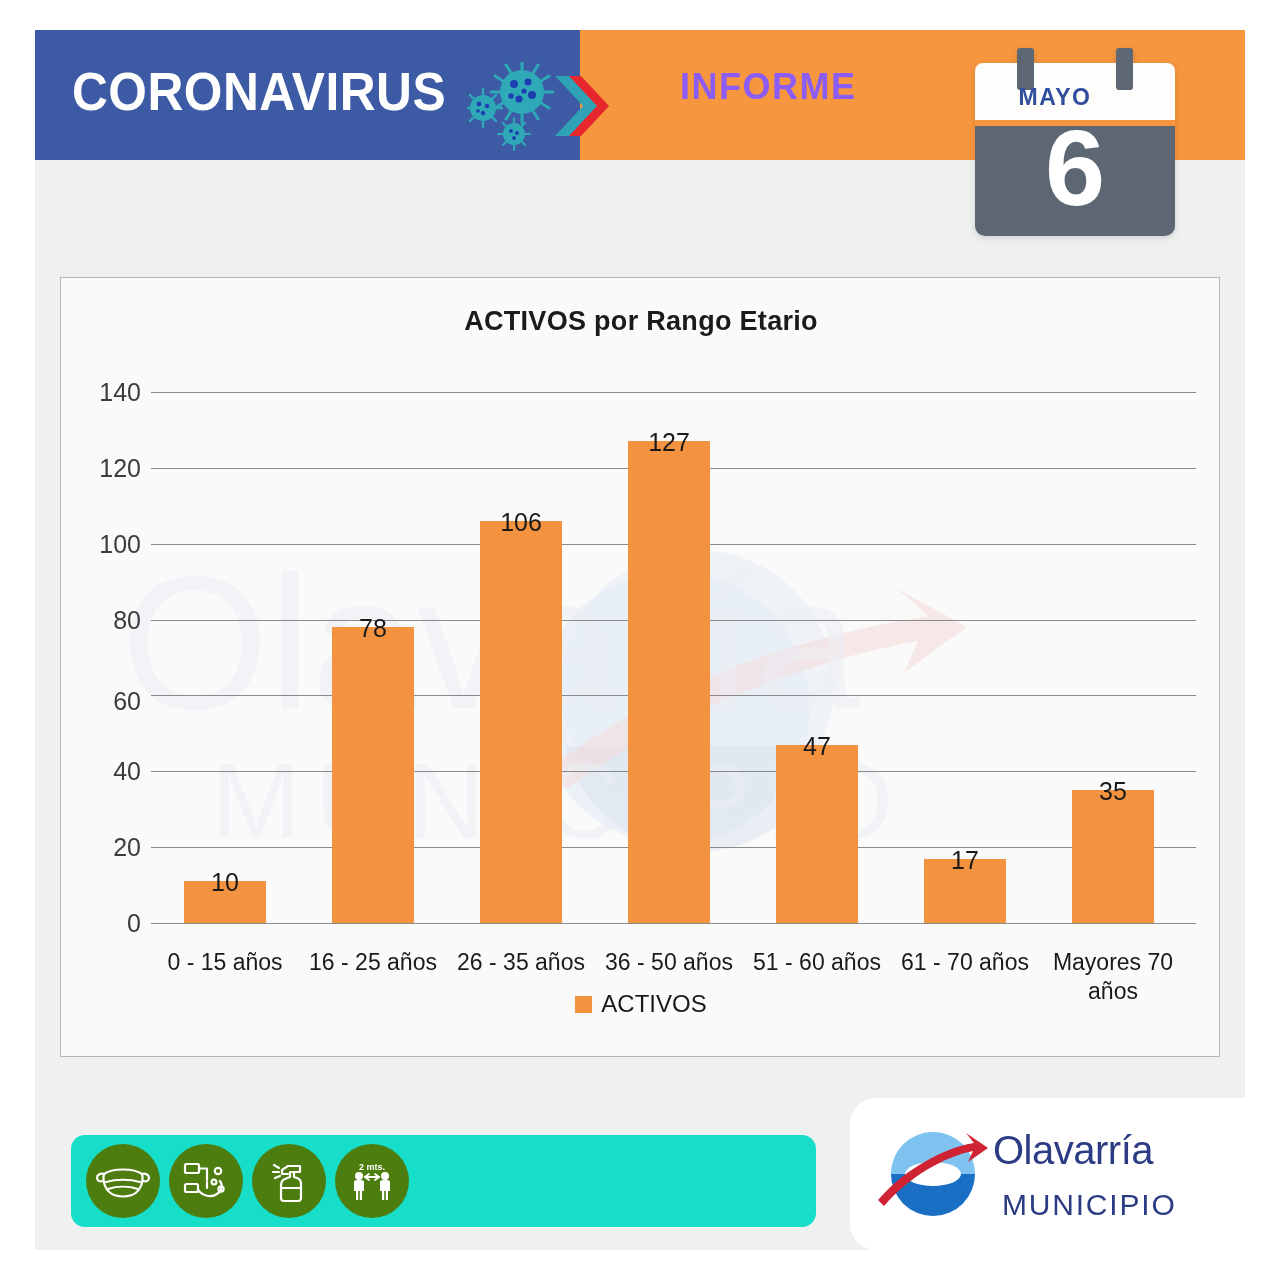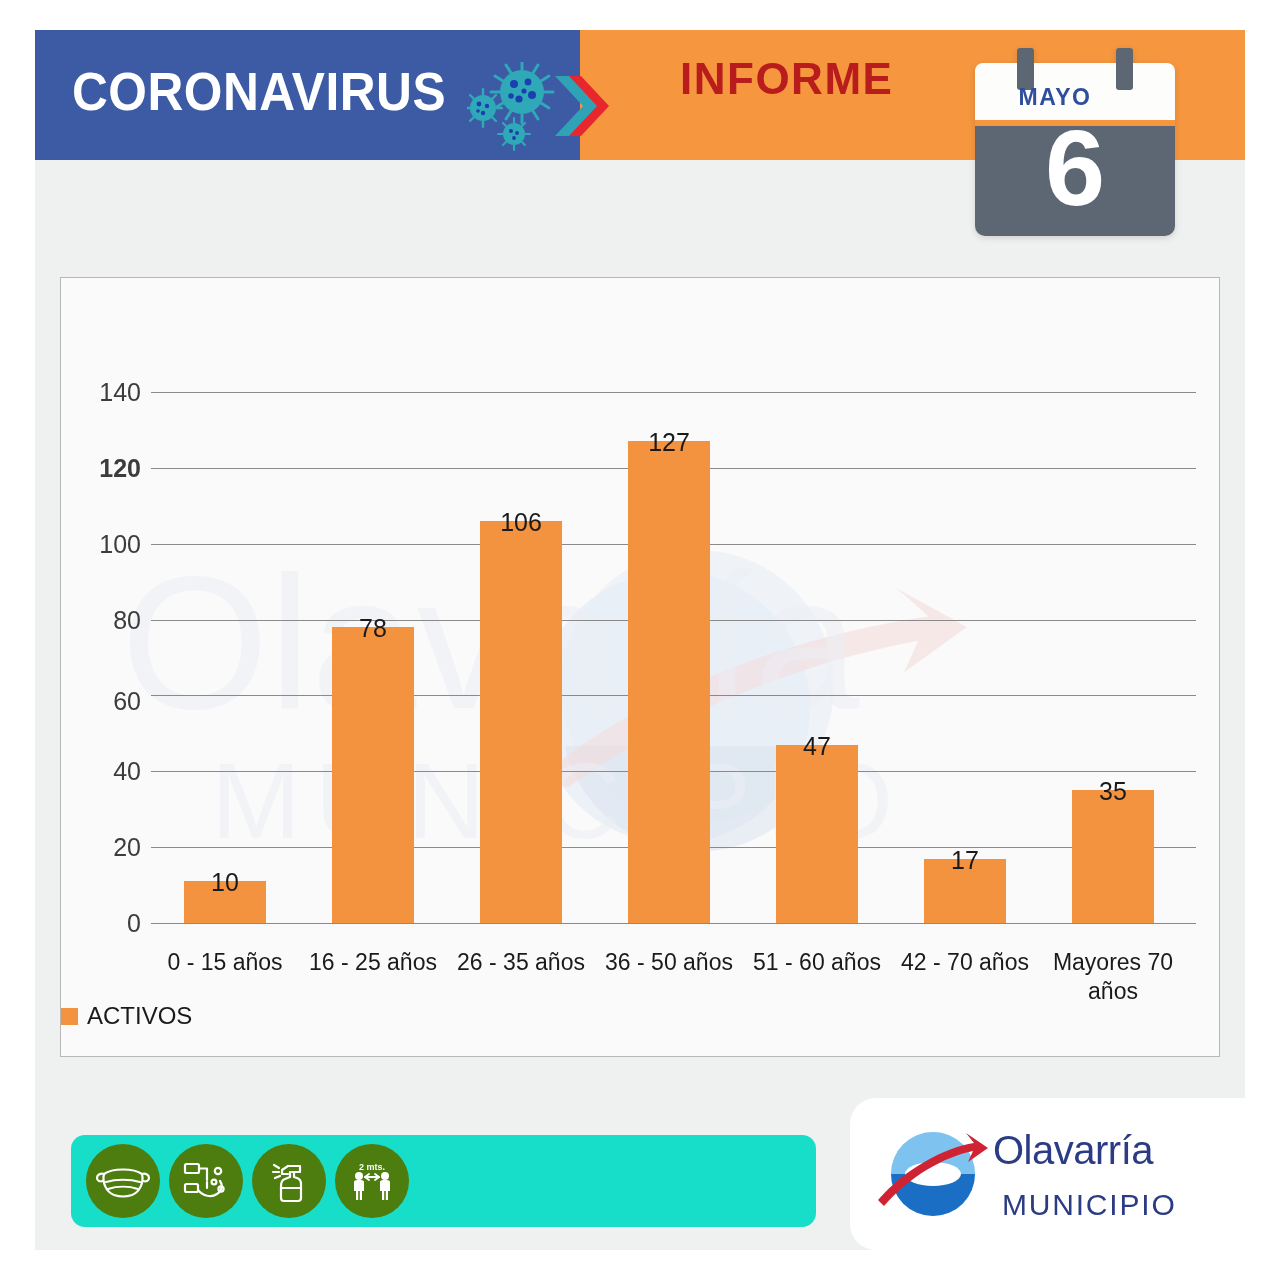--- a/index.html
+++ b/index.html
@@ -43,24 +43,24 @@
     font-weight: bold;
     color: #ffffff;
     letter-spacing: 0.5px;
     font-stretch: condensed;
     transform: scaleX(0.92);
     transform-origin: left center;
     white-space: nowrap;
   }
   #informe-title {
     position: absolute;
-    left: 130px; top: 24px;
-    font-size: 44px;
+    left: 130px; top: 36px;
+    font-size: 36px;
     font-weight: bold;
-    color: #b91c1c;
+    color: #8b5cf6;
     letter-spacing: 1.5px;
     white-space: nowrap;
   }
   #virus-group { position: absolute; left: 432px; top: 32px; width: 120px; height: 90px; }
   #chevrons { position: absolute; left: 518px; top: 42px; width: 80px; height: 68px; }
 
   
   #calendar {
     position: absolute;
     left: 940px; top: 18px;
@@ -188,23 +188,23 @@
     width: 150px;
     text-align: center;
     font-size: 23px;
     color: #1a1a1a;
     line-height: 1.25;
   }
   #legend {
     position: absolute;
     left: 0; top: 712px;
     width: 1160px;
+    text-align: center;
     font-size: 24px;
     color: #1a1a1a;
-    margin-top: 12px;
   }
   #legend-swatch {
     display: inline-block;
     width: 17px; height: 17px;
     background: #f4933f;
     margin-right: 9px;
     vertical-align: -1px;
   }
 
   
@@ -358,34 +358,35 @@
         <path d="M42 96 A78 78 0 0 0 194 96 Z" fill="#2f6fbb" opacity="0.5"></path>
         <path d="M30 112 C95 58 190 30 250 22 L232 6 L272 28 L236 54 L244 36 C188 46 106 74 44 120 Z" fill="#d94040" opacity="0.55"></path>
       </g>
       <g fill="#9fb0d8" opacity="0.55" font-family="Liberation Sans, sans-serif">
         <text x="60" y="430" font-size="190">Olavarr</text>
         <text x="640" y="430" font-size="190">ía</text>
         <text x="150" y="560" font-size="108" letter-spacing="14">MUNICIPIO</text>
       </g>
     </svg>
 
+    <div id="chart-title">ACTIVOS por Rango Etario</div>
 
     <div id="plot">
 
       <div class="gridline" style="top:0px;"></div>
       <div class="gridline" style="top:76px;"></div>
       <div class="gridline" style="top:152px;"></div>
       <div class="gridline" style="top:228px;"></div>
       <div class="gridline" style="top:303px;"></div>
       <div class="gridline" style="top:379px;"></div>
       <div class="gridline" style="top:455px;"></div>
       <div class="gridline" style="top:531px;"></div>
 
       <div class="ytick" style="top:0px;">140</div>
-      <div class="ytick" style="top:76px;font-weight:bold;">120</div>
+      <div class="ytick" style="top:76px;">120</div>
       <div class="ytick" style="top:152px;">100</div>
       <div class="ytick" style="top:228px;">80</div>
       <div class="ytick" style="top:303px;margin-top:6px;">60</div>
       <div class="ytick" style="top:379px;">40</div>
       <div class="ytick" style="top:455px;">20</div>
       <div class="ytick" style="top:531px;">0</div>
 
       <div class="bar" style="left:33px;  height:42px;"></div>
       <div class="bar" style="left:181px; height:296px;"></div>
       <div class="bar" style="left:329px; height:402px;"></div>
@@ -400,21 +401,21 @@
       <div class="barlabel" style="left:463px; top:12px;">127</div>
       <div class="barlabel" style="left:611px; top:316px;">47</div>
       <div class="barlabel" style="left:759px; top:430px;">17</div>
       <div class="barlabel" style="left:907px; top:361px;">35</div>
 
       <div class="xlabel" style="left:-1px;">0 - 15 años</div>
       <div class="xlabel" style="left:147px;">16 - 25 años</div>
       <div class="xlabel" style="left:295px;">26 - 35 años</div>
       <div class="xlabel" style="left:443px;">36 - 50 años</div>
       <div class="xlabel" style="left:591px;">51 - 60 años</div>
-      <div class="xlabel" style="left:739px;">42 - 70 años</div>
+      <div class="xlabel" style="left:739px;">61 - 70 años</div>
       <div class="xlabel" style="left:887px;">Mayores 70 años</div>
     </div>
 
     <div id="legend">
       <span id="legend-swatch"></span><span>ACTIVOS</span>
     </div>
   </div>
 
   <div id="prevention-bar">
 

